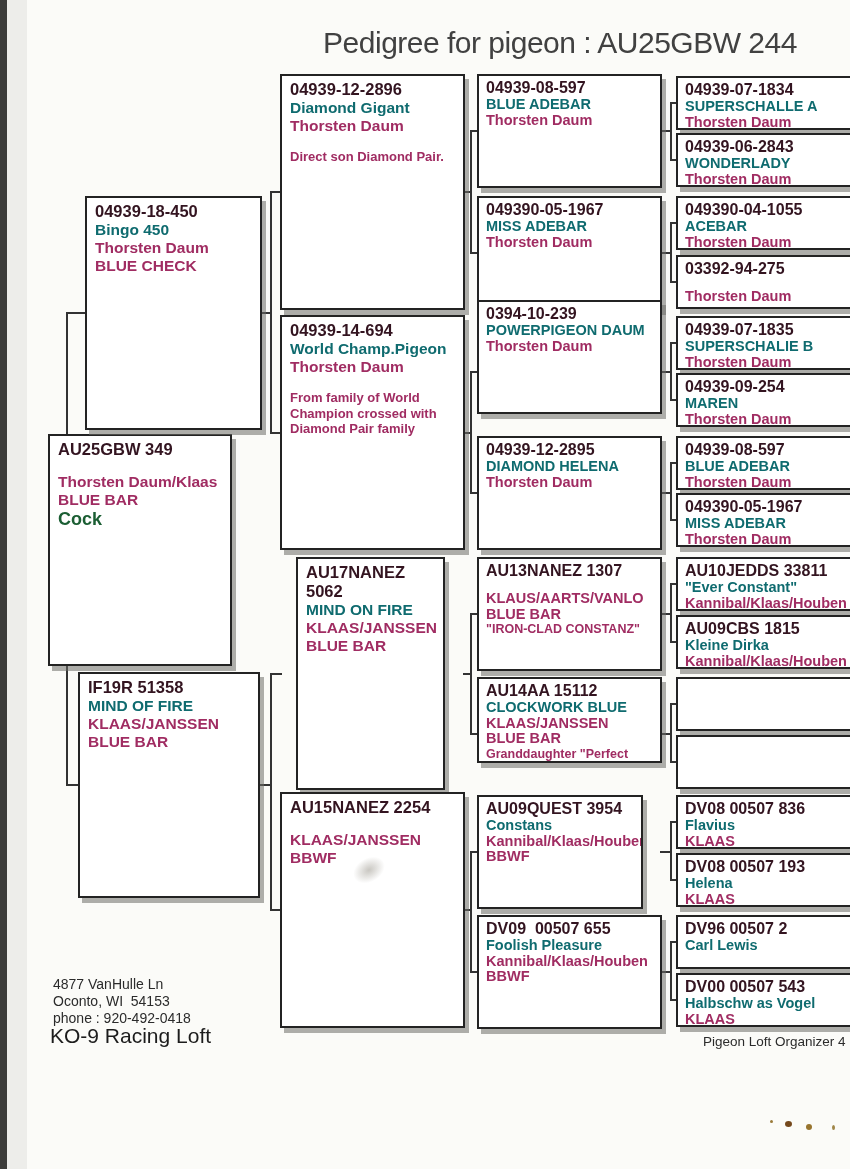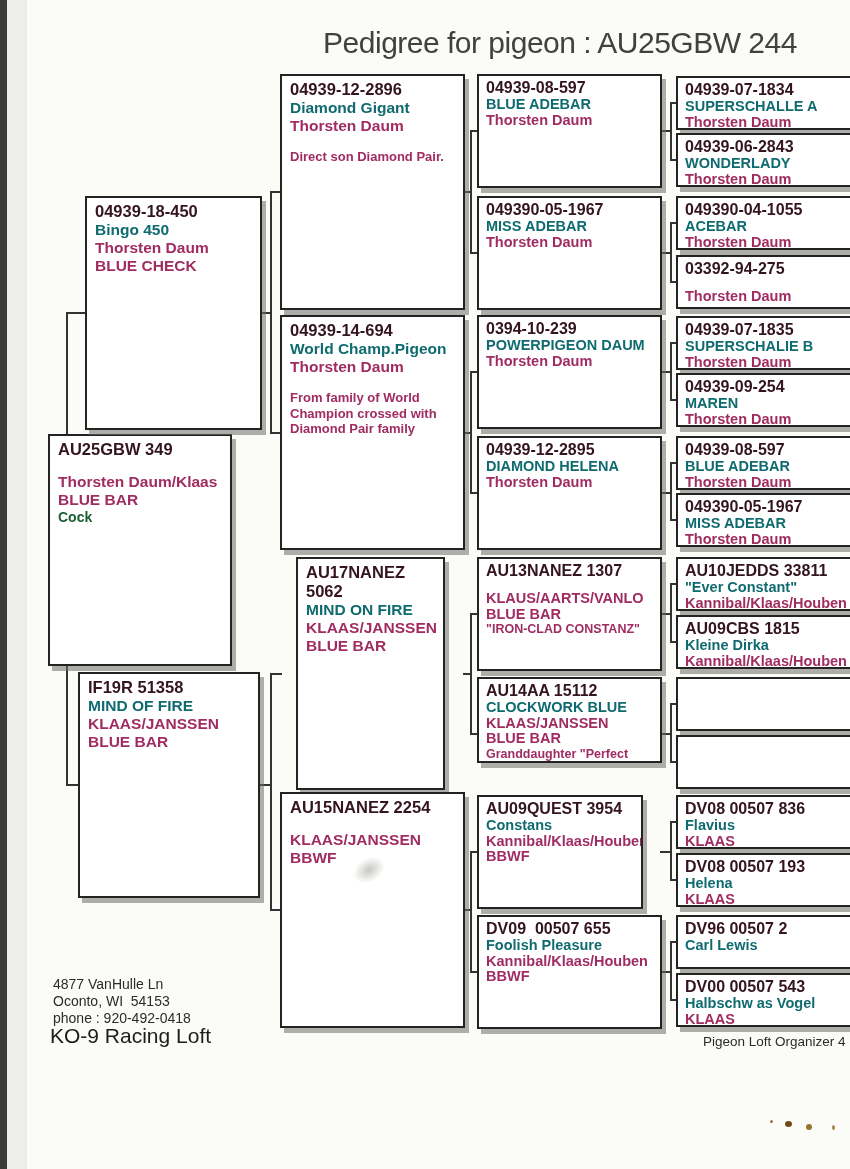--- a/index.html
+++ b/index.html
@@ -28,21 +28,21 @@
   .pbox{
     position:absolute;background:#ffffff;border:2px solid #232323;
     box-shadow:4px 5px 0 rgba(110,110,104,.55);
     padding:4px 8px;box-sizing:border-box;overflow:hidden;z-index:2;
   }
   .ln{font-weight:700;line-height:1.16;white-space:pre-wrap;}
   .id{font-size:16.5px;color:var(--c-id,#331420);}
   .name{font-size:15.5px;color:var(--c-name,#0f6b6f);}
   .breeder{font-size:15.5px;color:var(--c-breeder,#a02c62);}
   .colorline{font-size:15.5px;color:var(--c-breeder,#a02c62);}
-  .sex{font-size:14px;color:var(--c-sex,#1b5e33);}
+  .sex{font-size:18px;color:var(--c-sex,#1b5e33);}
   .notes{font-size:13px;line-height:1.2;color:var(--c-breeder,#a02c62);}
   .gap{height:14px;}
   .sm .ln{line-height:1.1;}
   .sm .id{font-size:16px;}
   .sm .name,.sm .breeder,.sm .colorline{font-size:14.5px;}
   .sm .notes{font-size:12.5px;line-height:1.15;}
   .sm .gap{height:11px;}
   .sm{padding:3px 7px;}
   
   .hl,.vl{position:absolute;background:var(--c-line,#333);z-index:1;}
@@ -172,21 +172,21 @@
   <div class="pbox sm" id="g4-0" style="left:477px;top:74px;width:185px;height:114px">
       <div class="ln id">04939-08-597</div>
       <div class="ln name">BLUE ADEBAR</div>
       <div class="ln breeder">Thorsten Daum</div>
     </div>
   <div class="pbox sm" id="g4-1" style="left:477px;top:196px;width:185px;height:114px">
       <div class="ln id">049390-05-1967</div>
       <div class="ln name">MISS ADEBAR</div>
       <div class="ln breeder">Thorsten Daum</div>
     </div>
-  <div class="pbox sm" id="g4-2" style="left:477px;top:315px;width:185px;height:114px">
+  <div class="pbox sm" id="g4-2" style="left:477px;top:300px;width:185px;height:114px">
       <div class="ln id">0394-10-239</div>
       <div class="ln name">POWERPIGEON DAUM</div>
       <div class="ln breeder">Thorsten Daum</div>
     </div>
   <div class="pbox sm" id="g4-3" style="left:477px;top:436px;width:185px;height:114px">
       <div class="ln id">04939-12-2895</div>
       <div class="ln name">DIAMOND HELENA</div>
       <div class="ln breeder">Thorsten Daum</div>
     </div>
   <div class="pbox sm" id="g4-4" style="left:477px;top:557px;width:185px;height:114px">

